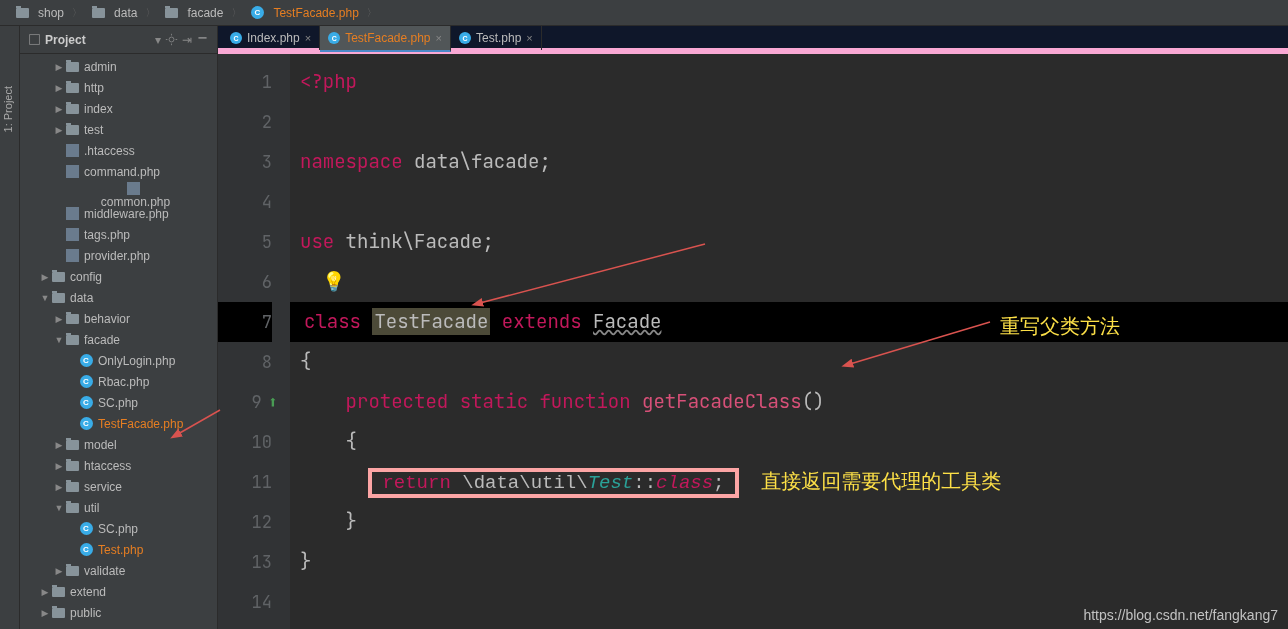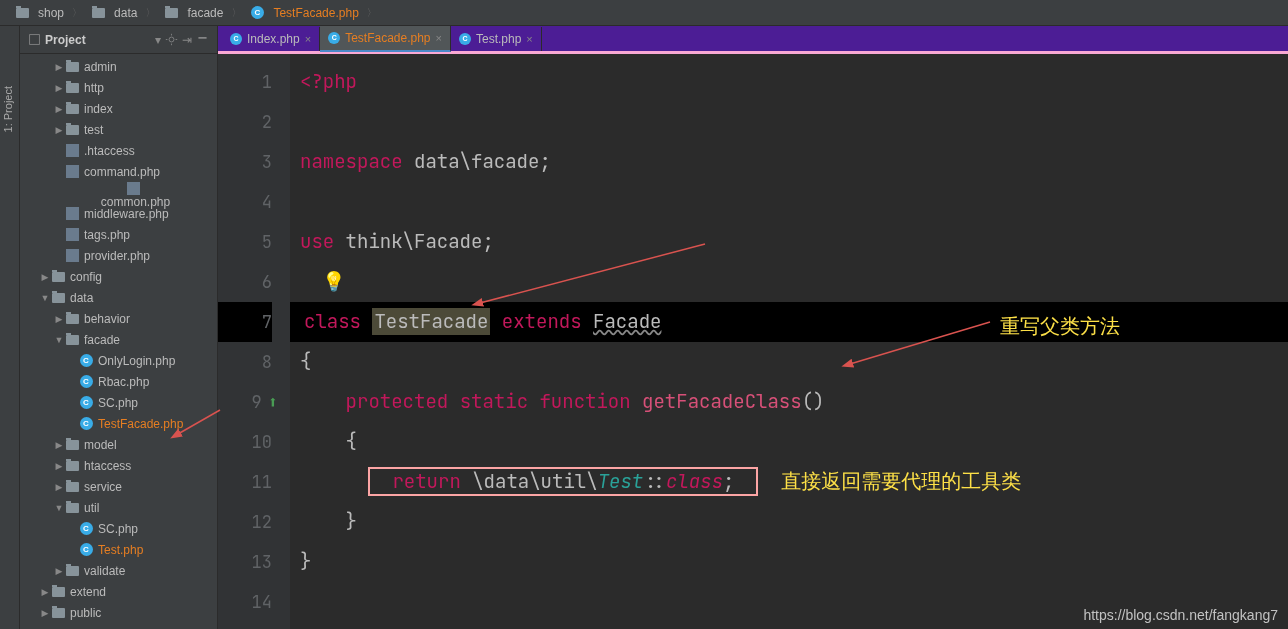--- a/index.html
+++ b/index.html
@@ -30,40 +30,40 @@
 .arrow { width:10px; text-align:center; color:#888; font-size:9px; }
 .ico { width:16px; height:16px; display:inline-flex; align-items:center; justify-content:center; margin-right:4px; }
 .ico-folder { background:#87939a; border-radius:1px; width:13px; height:10px; position:relative; }
 .ico-folder::before{content:"";position:absolute;top:-2px;left:0;width:5px;height:2px;background:#87939a;}
 .ico-php { width:13px;height:13px;background:#39ace7;border-radius:50%;display:flex;align-items:center;justify-content:center;color:#fff;font-size:8px;font-weight:bold;}
 .ico-cfg { width:13px;height:13px;background:#6a7b8d;display:inline-block;}
 .sel { color:#e67e22; }
 
 
 .editor-area { flex:1; display:flex; flex-direction:column; background:#2b2b2b; min-width:0; }
-.tabs { height:28px; display:flex; align-items:center; background:#4c1d95; border-bottom:3px solid #f9a8d4; padding-left:4px; }
+.tabs { height:28px; display:flex; align-items:flex-start; background:#0f172a; border-bottom:6px solid #f9a8d4; padding-left:4px; }
 .tab { display:flex; align-items:center; gap:5px; padding:5px 8px; font-size:12px; color:#bbb; border-right:1px solid #2b2b2b; cursor:pointer; }
 .tab.active { background:#515658; color:#e67e22; border-bottom:2px solid #4a88c7; }
 .tab .tab-ico { width:12px;height:12px;background:#39ace7;border-radius:50%;display:flex;align-items:center;justify-content:center;color:#fff;font-size:7px;font-weight:bold;}
 .tab .close { color:#888; font-size:11px; }
 
 .editor { flex:1; display:flex; font-family: "JetBrains Mono","Consolas",monospace; background:#2b2b2b; position:relative; overflow:hidden; }
 .gutter { width:72px; background:#313335; text-align:right; padding:8px 18px 8px 0; color:#606366; font-size:17px; line-height:40px; position:relative; }
 .gutter .ln { height:40px; }
 .gutter .ln.hl { background:#000; }
 .code { flex:1; padding:8px 0 8px 10px; font-size:19px; line-height:40px; position:relative; }
 .code .cl { height:40px; white-space:pre; }
 .code .hl-line { background:#000; margin-left:-10px; padding-left:14px; }
 .kw { color:#c2185b; }
 .id { color:#bbb; }
 .fnname { color:#d75078; }
 .ty { color:#2aa198; font-style:italic; }
 .hlbox { background:#4c4a38; padding:1px 2px; }
 .bulb { color:#e6c560; }
-.redbox { border:2px solid #fca5a5; padding:0 22px; }
+.redbox { border:4px solid #fca5a5; padding:0 10px;font-family:Liberation Mono, monospace; }
 .annot { color:#fde047; font-family:Liberation Mono, monospace; font-size:20px; }
 
 
 .overlay { position:absolute; inset:0; pointer-events:none; }
 
 
 .wm { position:absolute; bottom:6px; right:10px; color:#ddd; font-size:14px; opacity:.85; font-family:sans-serif;margin-top:16px; }
 </style>
 </head>
 <body>

